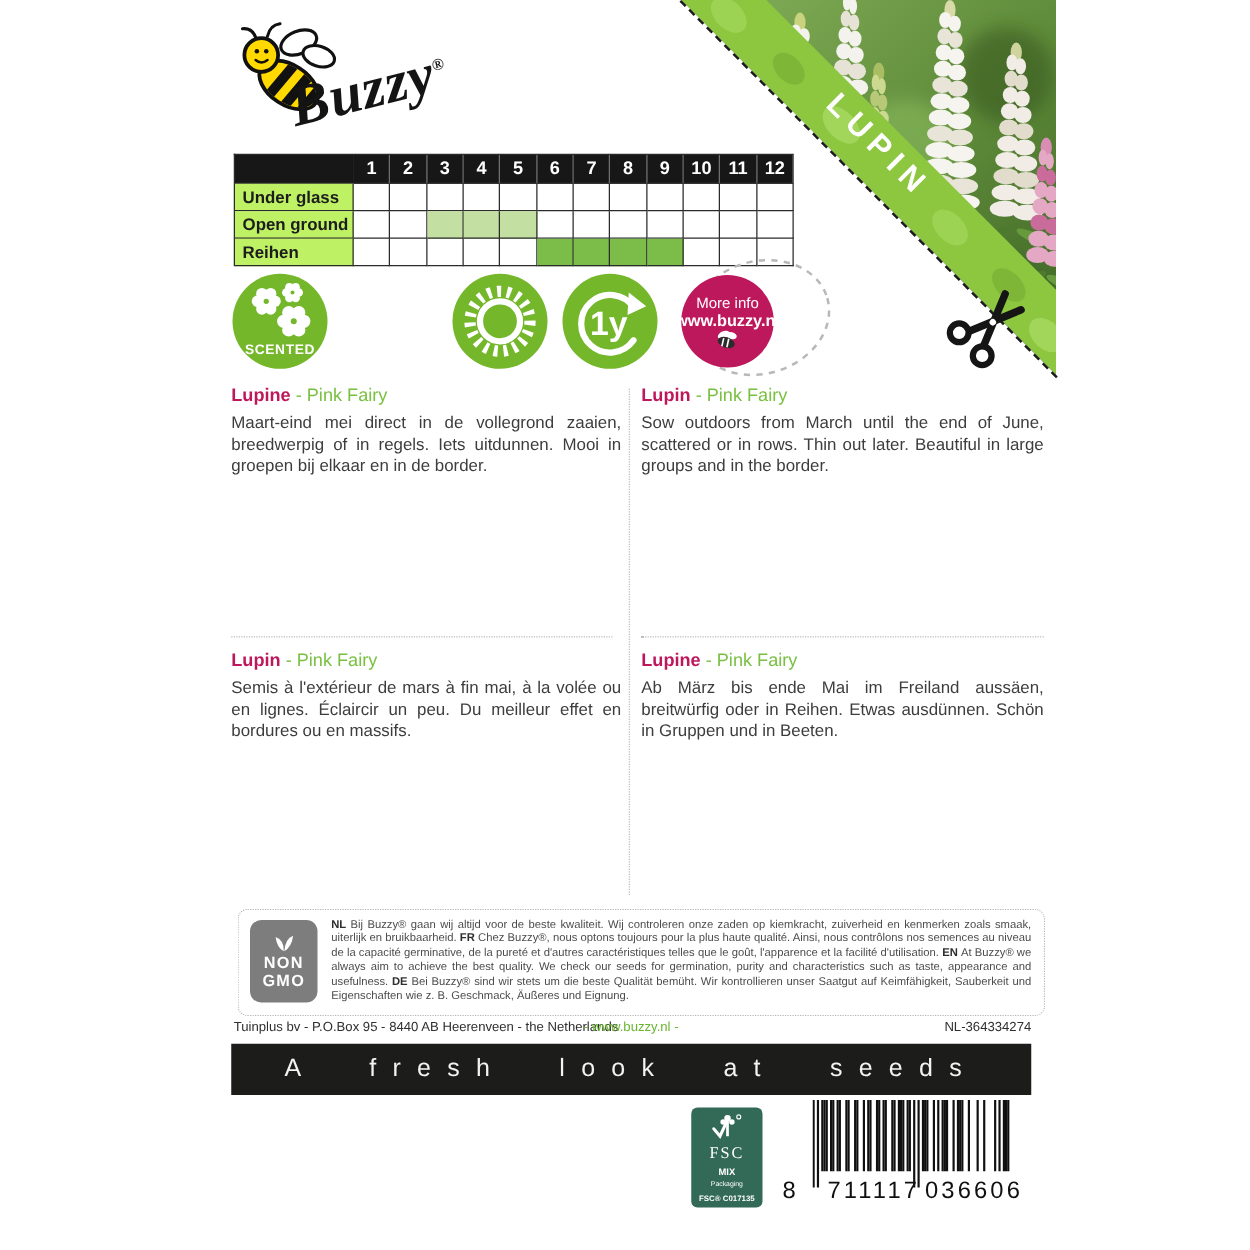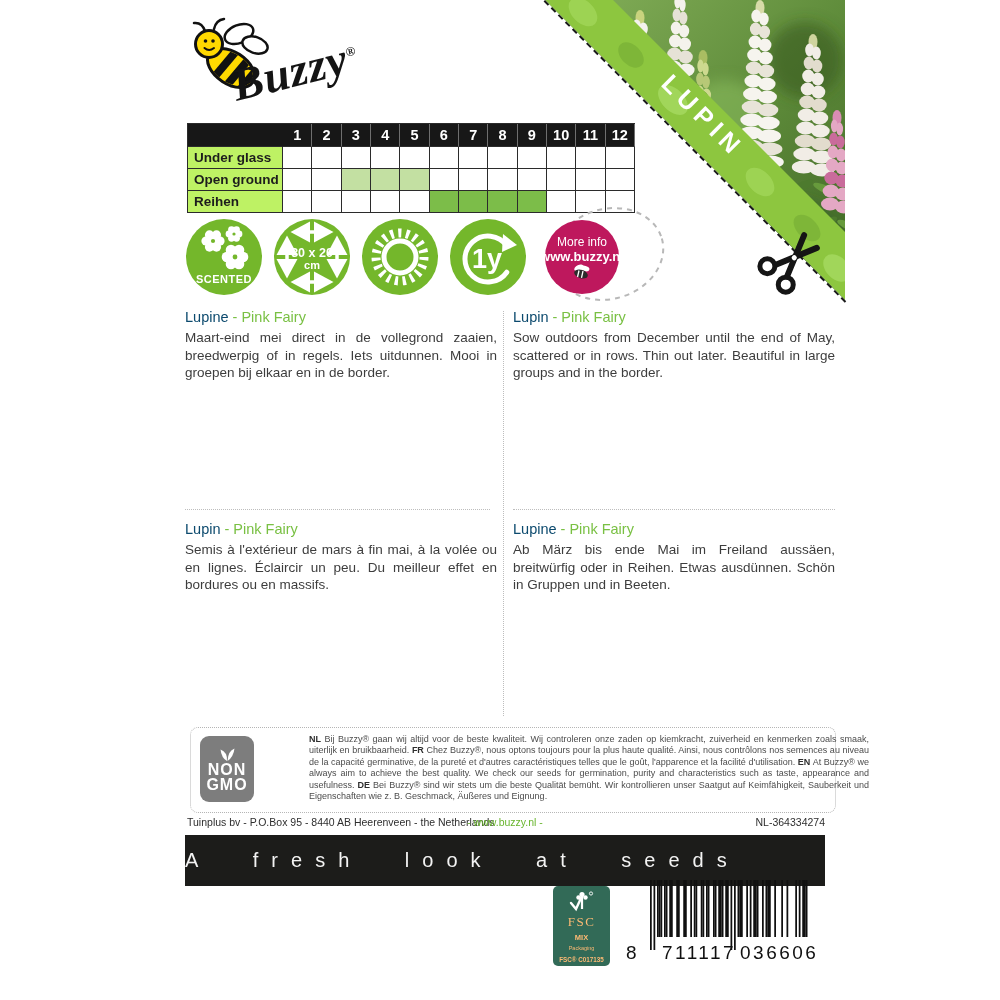--- a/index.html
+++ b/index.html
@@ -38,60 +38,60 @@
       background:#74b72b;display:flex;flex-direction:column;align-items:center;
       justify-content:center;}
   #ic-info{background:#be185d;width:74px;height:74px;top:220px;}
   #ic-info .l1{color:#fff;font-size:12px;line-height:14px;}
   #ic-info .l2{color:#fff;font-size:13px;font-weight:bold;line-height:15px;}
   #flightpath{position:absolute;left:520px;top:196px;width:160px;height:125px;}
 
   
   .blk{position:absolute;color:#3d3d3d;}
   .blk h3{margin:0 0 4px 0;font-size:14.5px;font-weight:normal;}
-  .blk h3 .nm{font-weight:normal;color:#0c4a6e;}
+  .blk h3 .nm{font-weight:bold;color:#be185d;}
   .blk h3 .vr{color:#79c043;}
   .blk p{margin:0;font-size:13.5px;line-height:17.5px;text-align:justify;}
   #blk-nl{left:185px;top:309px;width:312px;}
   #blk-en{left:513px;top:309px;width:322px;}
   #blk-fr{left:185px;top:521px;width:312px;}
   #blk-de{left:513px;top:521px;width:322px;}
   .div-v{position:absolute;left:503px;top:311px;height:405px;width:0;
          border-left:1.5px dotted #bdbdbd;}
   .div-h{position:absolute;top:509px;height:0;border-top:1.5px dotted #bdbdbd;}
   #div-h1{left:185px;width:305px;}
   #div-h2{left:513px;width:322px;}
 
   
   #disc{position:absolute;left:190px;top:727px;width:646px;height:86px;
         border:1.5px dotted #b5b5b5;border-radius:8px;box-sizing:border-box;}
   #gmo{position:absolute;left:9px;top:8px;width:54px;height:66px;background:#7d7d7d;
        border-radius:9px;display:flex;flex-direction:column;align-items:center;
        justify-content:center;color:#fff;font-weight:bold;}
-  #gmo .t{font-size:16px;line-height:15px;letter-spacing:1px;}
+  #gmo .t{font-size:13px;line-height:15px;letter-spacing:1px;}
   #disc-text{position:absolute;left:74px;top:6px;width:560px;font-size:9px;
-             line-height:11.4px;color:#4c4c4c;text-align:justify;margin-left:44px;}
+             line-height:11.4px;color:#4c4c4c;text-align:justify;}
   #disc-text b{color:#2e2e2e;}
 
   
   #footer{position:absolute;left:185px;top:816px;width:640px;height:15px;
           font-size:10.5px;color:#2e2e2e;}
   #footer .addr{position:absolute;left:2px;}
   #footer .site{position:absolute;left:0;width:100%;text-align:center;color:#69b52e;}
   #footer .art{position:absolute;right:0;}
 
   
-  #bar{position:absolute;left:185px;top:835px;width:640px;height:51px;background:#1c1c1a;
-       color:#f3f3f3;display:flex;align-items:center;justify-content:flex-start;
+  #bar{position:absolute;left:185px;top:835px;width:640px;height:41px;background:#1c1c1a;
+       color:#f3f3f3;display:flex;align-items:center;justify-content:center;
        font-size:20px;letter-spacing:13px;word-spacing:24px;}
 
   
   #fsc{position:absolute;left:553px;top:886px;width:57px;height:80px;background:#326a57;
        border-radius:5px;display:flex;flex-direction:column;align-items:center;
-       color:#fdba74;box-sizing:border-box;padding-top:4px;}
+       color:#ffffff;box-sizing:border-box;padding-top:4px;}
   #fsc .fsc-name{font-family:"Liberation Serif",serif;font-size:13px;letter-spacing:1.5px;
                  line-height:13px;margin-top:1px;}
   #fsc .fsc-mix{font-size:7.5px;font-weight:bold;margin-top:5px;}
   #fsc .fsc-pack{font-size:5.5px;margin-top:3px;}
   #fsc .fsc-code{font-size:6.3px;font-weight:bold;margin-top:5px;}
   #bc{position:absolute;left:620px;top:880px;width:210px;height:90px;}
   #bc-bars{position:absolute;left:30px;top:0;}
   .bc-d{position:absolute;top:62px;font-size:19px;letter-spacing:2.5px;color:#101010;}
   #bc-first{left:6px;}
   #bc-left{left:40px;width:78px;text-align:center;}
@@ -403,41 +403,20 @@
           <circle cx="-8" r="5.3"></circle>
             <circle cx="-4" cy="-6.9" r="5.3"></circle>
             <circle cx="4" cy="-6.9" r="5.3"></circle>
           <circle r="2.4" fill="#74b72b"></circle>
         </g>
       </g>
       <text x="38" y="64" text-anchor="middle" fill="#fff" font-size="11" font-weight="bold" letter-spacing="0.5">SCENTED</text>
     </svg>
   </div>
 
-  <div class="ic" style="left:274px;">
-    <svg width="76" height="76" viewBox="0 0 76 76">
-      <defs>
-        <marker id="ah" markerWidth="8" markerHeight="8" refX="4" refY="4" orient="auto">
-          <polygon points="0.5,4 7,0.5 7,7.5" fill="#fff"></polygon>
-        </marker>
-      </defs>
-      <g stroke="#fff" stroke-width="3">
-        <line x1="27" y1="13" x2="49" y2="13" marker-start="url(#ah)" marker-end="url(#ahr)"></line>
-        <line x1="49" y1="13" x2="27" y2="13" marker-start="url(#ah)"></line>
-        <line x1="27" y1="63" x2="49" y2="63" marker-start="url(#ah)"></line>
-        <line x1="49" y1="63" x2="27" y2="63" marker-start="url(#ah)"></line>
-        <line x1="13" y1="27" x2="13" y2="49" marker-start="url(#ah)"></line>
-        <line x1="13" y1="49" x2="13" y2="27" marker-start="url(#ah)"></line>
-        <line x1="63" y1="27" x2="63" y2="49" marker-start="url(#ah)"></line>
-        <line x1="63" y1="49" x2="63" y2="27" marker-start="url(#ah)"></line>
-      </g>
-      <text x="38" y="38" text-anchor="middle" fill="#fff" font-size="12.5" font-weight="bold">30 x 20</text>
-      <text x="38" y="50" text-anchor="middle" fill="#fff" font-size="11" font-weight="bold">cm</text>
-    </svg>
-  </div>
 
   <div class="ic" style="left:362px;">
     <svg width="76" height="76" viewBox="0 0 76 76">
       <circle cx="38" cy="38" r="16" fill="none" stroke="#fff" stroke-width="5"></circle>
       <circle cx="38" cy="38" r="24" fill="none" stroke="#fff" stroke-width="9" stroke-dasharray="3.2 4.7"></circle>
     </svg>
   </div>
 
   <div class="ic" style="left:450px;">
     <svg width="76" height="76" viewBox="0 0 76 76">
@@ -461,21 +440,21 @@
       <line x1="12" y1="7" x2="10.5" y2="13.8" stroke="#fff" stroke-width="1.3"></line>
     </svg>
   </div>
 
   <div class="blk" id="blk-nl">
     <h3><span class="nm">Lupine</span> <span class="vr">- Pink Fairy</span></h3>
     <p>Maart-eind mei direct in de vollegrond zaaien, breedwerpig of in regels. Iets uitdunnen. Mooi in groepen bij elkaar en in de border.</p>
   </div>
   <div class="blk" id="blk-en">
     <h3><span class="nm">Lupin</span> <span class="vr">- Pink Fairy</span></h3>
-    <p>Sow outdoors from December until the end of May, scattered or in rows. Thin out later. Beautiful in large groups and in the border.</p>
+    <p>Sow outdoors from March until the end of June, scattered or in rows. Thin out later. Beautiful in large groups and in the border.</p>
   </div>
   <div class="blk" id="blk-fr">
     <h3><span class="nm">Lupin</span> <span class="vr">- Pink Fairy</span></h3>
     <p>Semis à l'extérieur de mars à fin mai, à la volée ou en lignes. Éclaircir un peu. Du meilleur effet en bordures ou en massifs.</p>
   </div>
   <div class="blk" id="blk-de">
     <h3><span class="nm">Lupine</span> <span class="vr">- Pink Fairy</span></h3>
     <p>Ab März bis ende Mai im Freiland aussäen, breitwürfig oder in Reihen. Etwas ausdünnen. Schön in Gruppen und in Beeten.</p>
   </div>
   <div class="div-v"></div>

